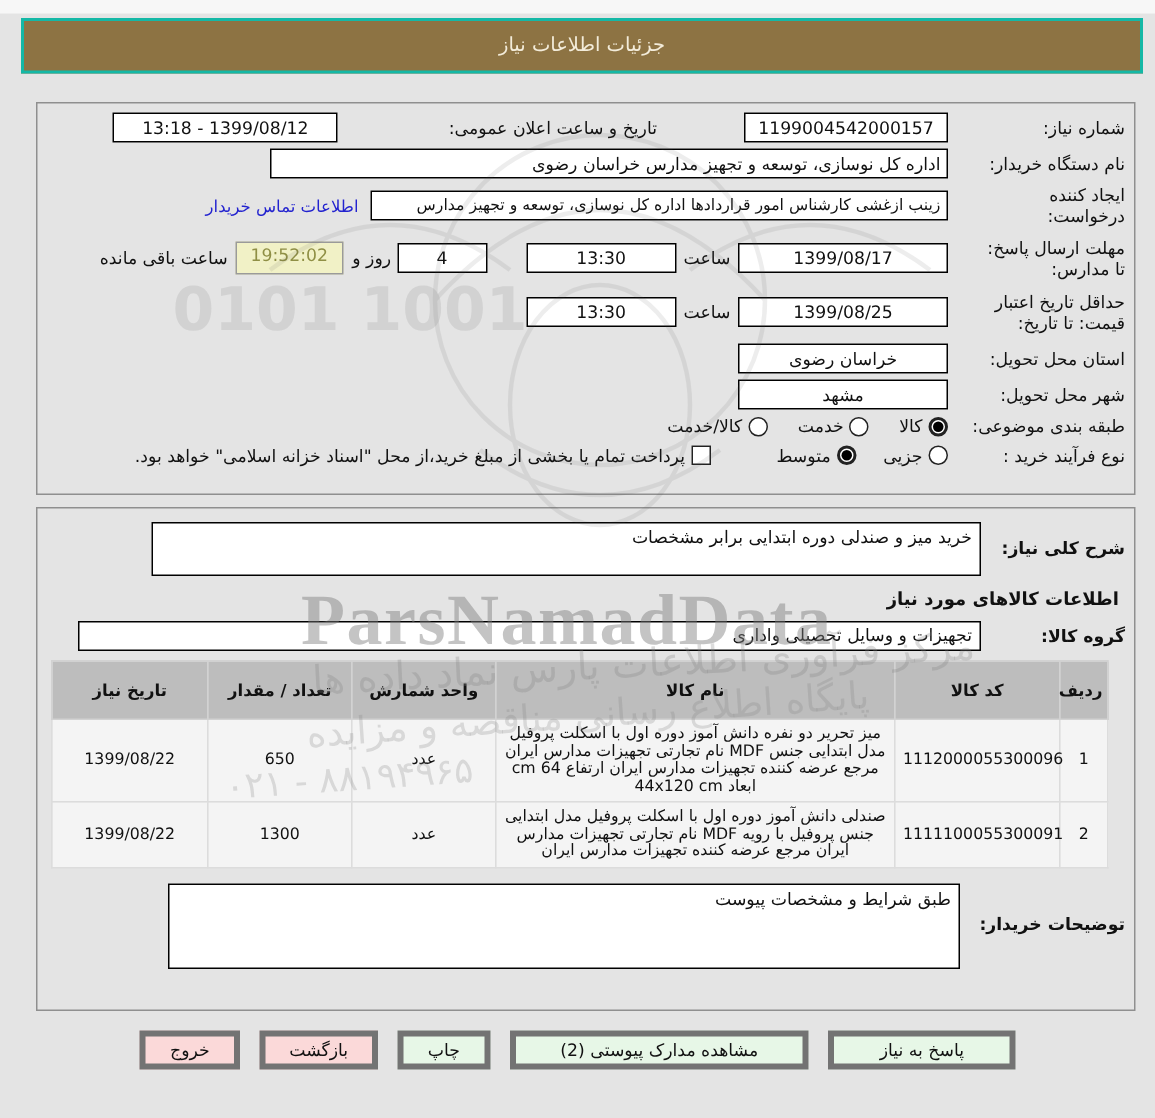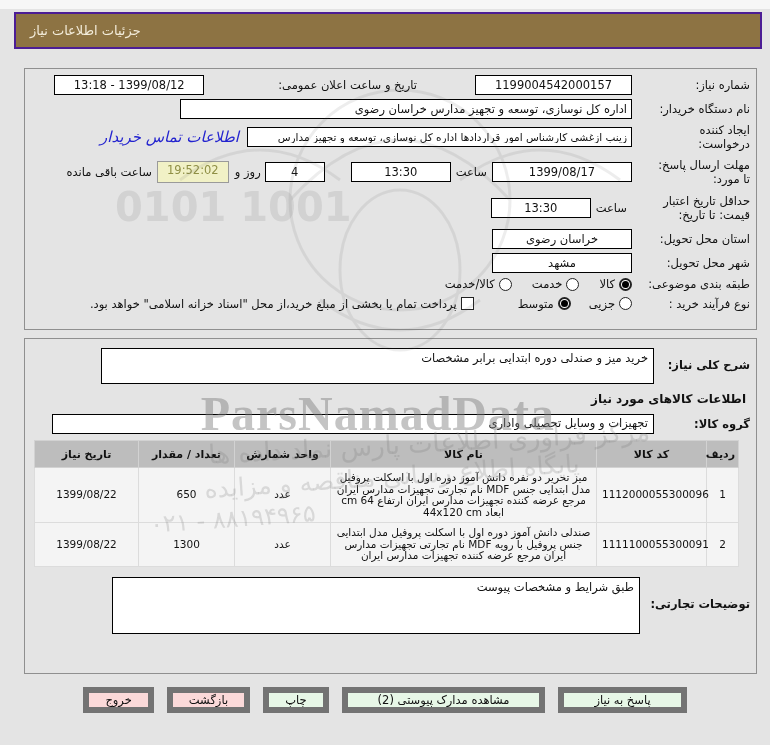--- a/index.html
+++ b/index.html
@@ -10,22 +10,22 @@
     position:relative;
     overflow:hidden;
     font-size:12px;
     color:#111;
   }
   .topstrip { position:absolute; top:0; left:0; right:0; height:9px; background:#f7f7f7; }
 
   
   .titlebar {
     position:absolute; top:12px; right:8px; width:748px; height:37px;
-    background:#8d7343; border:2px solid #4c1d95;
-    display:flex; align-items:center; justify-content:flex-end;
+    background:#8d7343; border:2px solid #14b8a6;
+    display:flex; align-items:center; justify-content:center;
     padding:0 14px; color:#f3ecda; font-size:13px;
   }
 
   
   .panel {
     position:absolute; right:13px; width:733px;
     border:1px solid #8f8f8f; background:transparent;
   }
   .panel1 { top:68px; height:262px; padding:6px 6px 0 6px; }
   .panel2 { top:338px; height:336px; padding:9px 6px 0 6px; }
@@ -36,28 +36,28 @@
   .lbl.b, .b { font-weight:bold; }
   .small { font-size:11.5px; }
 
   .inp {
     background:#fff; border:1px solid #000; height:20px;
     font-family:"DejaVu Sans", sans-serif; font-size:11.5px; color:#111;
     padding:0 4px;
   }
   .center { text-align:center; }
   .ltr { direction:ltr; }
-  .w150 { width:150px; } .w152 { width:157px; } .w140 { width:140px; }
+  .w150 { width:150px; } .w152 { width:136px; } .w140 { width:140px; }
   .w80 { width:100px; } .w60 { width:60px; } .w452 { width:452px; } .w385 { width:385px; }
 
   .countdown {
     width:72px; height:22px; background:#f1f1c6; border:1px solid #9a9a9a;
     color:#8f8f45; text-align:center; direction:ltr; font-size:11.5px; line-height:17px;
   }
-  a.contact { color:#2323cf; font-size:15px; text-decoration:none; margin-right:8px; white-space:nowrap;font-style:italic; }
+  a.contact { color:#2323cf; font-size:11px; text-decoration:none; margin-right:8px; white-space:nowrap; }
 
   
   .radio {
     width:13px; height:13px; border:1px solid #222; border-radius:50%;
     background:#fff; display:inline-block; position:relative; flex:0 0 13px;
   }
   .radio.sel { border-width:2px; }
   .radio.sel::after {
     content:""; position:absolute; inset:1px; border-radius:50%; background:#000;
   }
@@ -82,40 +82,40 @@
   }
   .sechead { font-size:12px; font-weight:bold; margin:8px 4px 8px 0; }
 
   
   table.goods {
     border-collapse:collapse; width:704px; margin:6px 11px 10px auto;
     position:relative; z-index:2; table-layout:fixed;
     border:1px solid #adadad;
   }
   table.goods th {
-    background:#bdbdbd; font-weight:bold; font-size:11px; height:27px;
+    background:#bdbdbd; font-weight:bold; font-size:11px; height:39px;
     border:1px solid #d2d2d2; padding:2px 3px;
   }
   table.goods td {
     background:#f4f4f4; font-size:10.5px; line-height:11.5px;
     border:1px solid #dcdcdc; padding:4px 5px; text-align:center; vertical-align:middle;
   }
   td.name { text-align:center; }
   td.code { direction:ltr; font-size:11px; }
   .c-row { width:32px; } .c-code { width:110px; } .c-name { width:266px; }
   .c-unit { width:96px; } .c-qty { width:96px; } .c-date { width:104px; }
 
   
   .btnrow {
     position:absolute; top:687px; right:0; width:770px;
     display:flex; justify-content:center; gap:13px; z-index:3;
   }
   .btn {
     font-family:"DejaVu Sans", sans-serif; font-size:11.5px; color:#111;
-    height:26px; border:6px solid #737373; background:#e7f7e7; padding:0 16px;
+    height:26px; border:4px solid #737373; background:#e7f7e7; padding:0 16px;
     cursor:pointer;
   }
   .btn.pink { background:#fbd9d9; }
   .btn.wide { padding:0 30px; }
 
   
   .wm { position:absolute; inset:0; pointer-events:none; z-index:4; overflow:hidden; }
   .wm-brand {
     position:absolute; top:386px; right:215px; font-size:48px; font-weight:bold;
     color:rgba(125,125,125,.45); letter-spacing:1px; direction:ltr;
@@ -176,36 +176,37 @@
       <div>ایجاد کننده</div>
       <div>درخواست:</div>
     </div>
     <input class="inp w385" style="font-size: 10.5px;" readonly="" value="زینب ازغشی کارشناس امور قراردادها اداره کل نوسازی، توسعه و تجهیز مدارس">
     <a href="#" class="contact">اطلاعات تماس خریدار</a>
   </div>
 
   <div class="frow" style="margin-bottom:7px;">
     <div class="lbl">
       <div>مهلت ارسال پاسخ:</div>
-      <div>تا مورد:</div>
+      <div>تا مدارس:</div>
     </div>
     <input class="inp w140 center ltr" readonly="" value="1399/08/17" style="">
     <div class="small" style="margin-right:5px;">ساعت</div>
     <input class="inp w80 center ltr" style="margin-right: 5px;" readonly="" value="13:30">
     <input class="inp w60 center ltr" style="margin-right: 26px;" readonly="" value="4">
     <div class="small" style="margin-right:4px;">روز و</div>
     <div class="countdown" style="margin-right:6px;">19:52:02</div>
     <div class="small" style="margin-right:5px;">ساعت باقی مانده</div>
   </div>
 
   <div class="frow" style="margin-bottom:7px;">
     <div class="lbl">
       <div>حداقل تاریخ اعتبار</div>
       <div>قیمت: تا تاریخ:</div>
     </div>
+    <input class="inp w140 center ltr" readonly="" value="1399/08/25" style="">
     <div class="small" style="margin-right:5px;">ساعت</div>
     <input class="inp w80 center ltr" style="margin-right: 5px;" readonly="" value="13:30">
   </div>
 
   <div class="frow">
     <div class="lbl">استان محل تحویل:</div>
     <input class="inp w140 center" readonly="" value="خراسان رضوی" style="">
   </div>
 
   <div class="frow">
@@ -294,21 +295,21 @@
         <td class="code">1111100055300091</td>
         <td class="name">صندلی دانش آموز دوره اول با اسکلت پروفیل مدل ابتدایی جنس پروفیل با رویه MDF نام تجارتی تجهیزات مدارس ایران مرجع عرضه کننده تجهیزات مدارس ایران</td>
         <td>عدد</td>
         <td>1300</td>
         <td class="ltr">1399/08/22</td>
       </tr>
     </tbody>
   </table>
 
   <div class="frow top" style="margin-top:4px;">
-    <div class="lbl b" style="width:110px; flex:0 0 110px; padding-top:20px;">توضیحات تجارتی:</div>
+    <div class="lbl b" style="width:110px; flex:0 0 110px; padding-top:20px;">توضیحات خریدار:</div>
     <div class="notesbox">طبق شرایط و مشخصات پیوست</div>
   </div>
 
 </div>
 
 <div class="btnrow">
   <button class="btn wide">پاسخ به نیاز</button>
   <button class="btn wide">مشاهده مدارک پیوستی (2)</button>
   <button class="btn">چاپ</button>
   <button class="btn pink">بازگشت</button>

